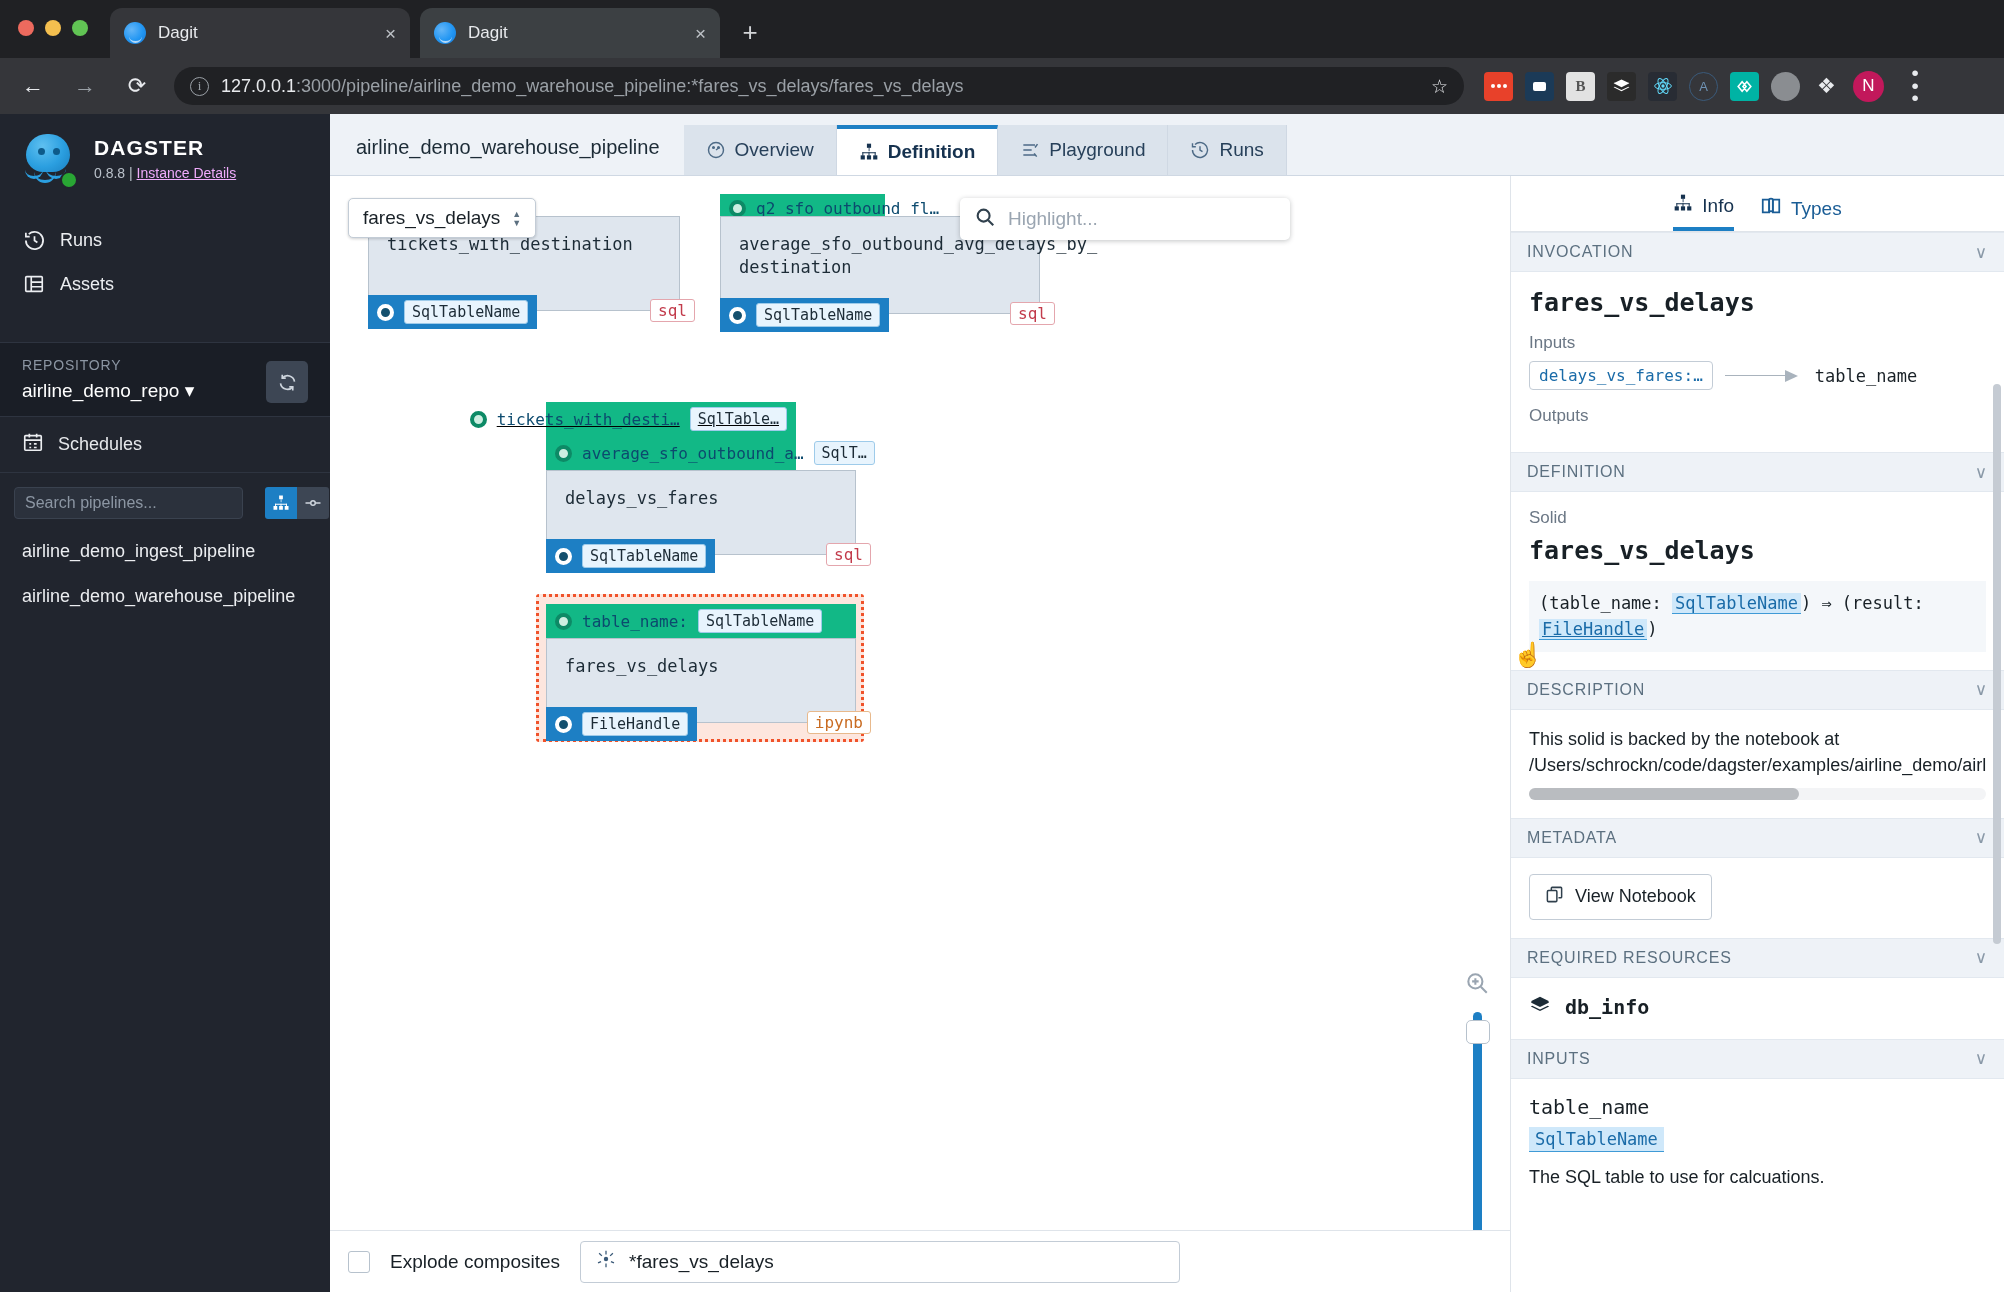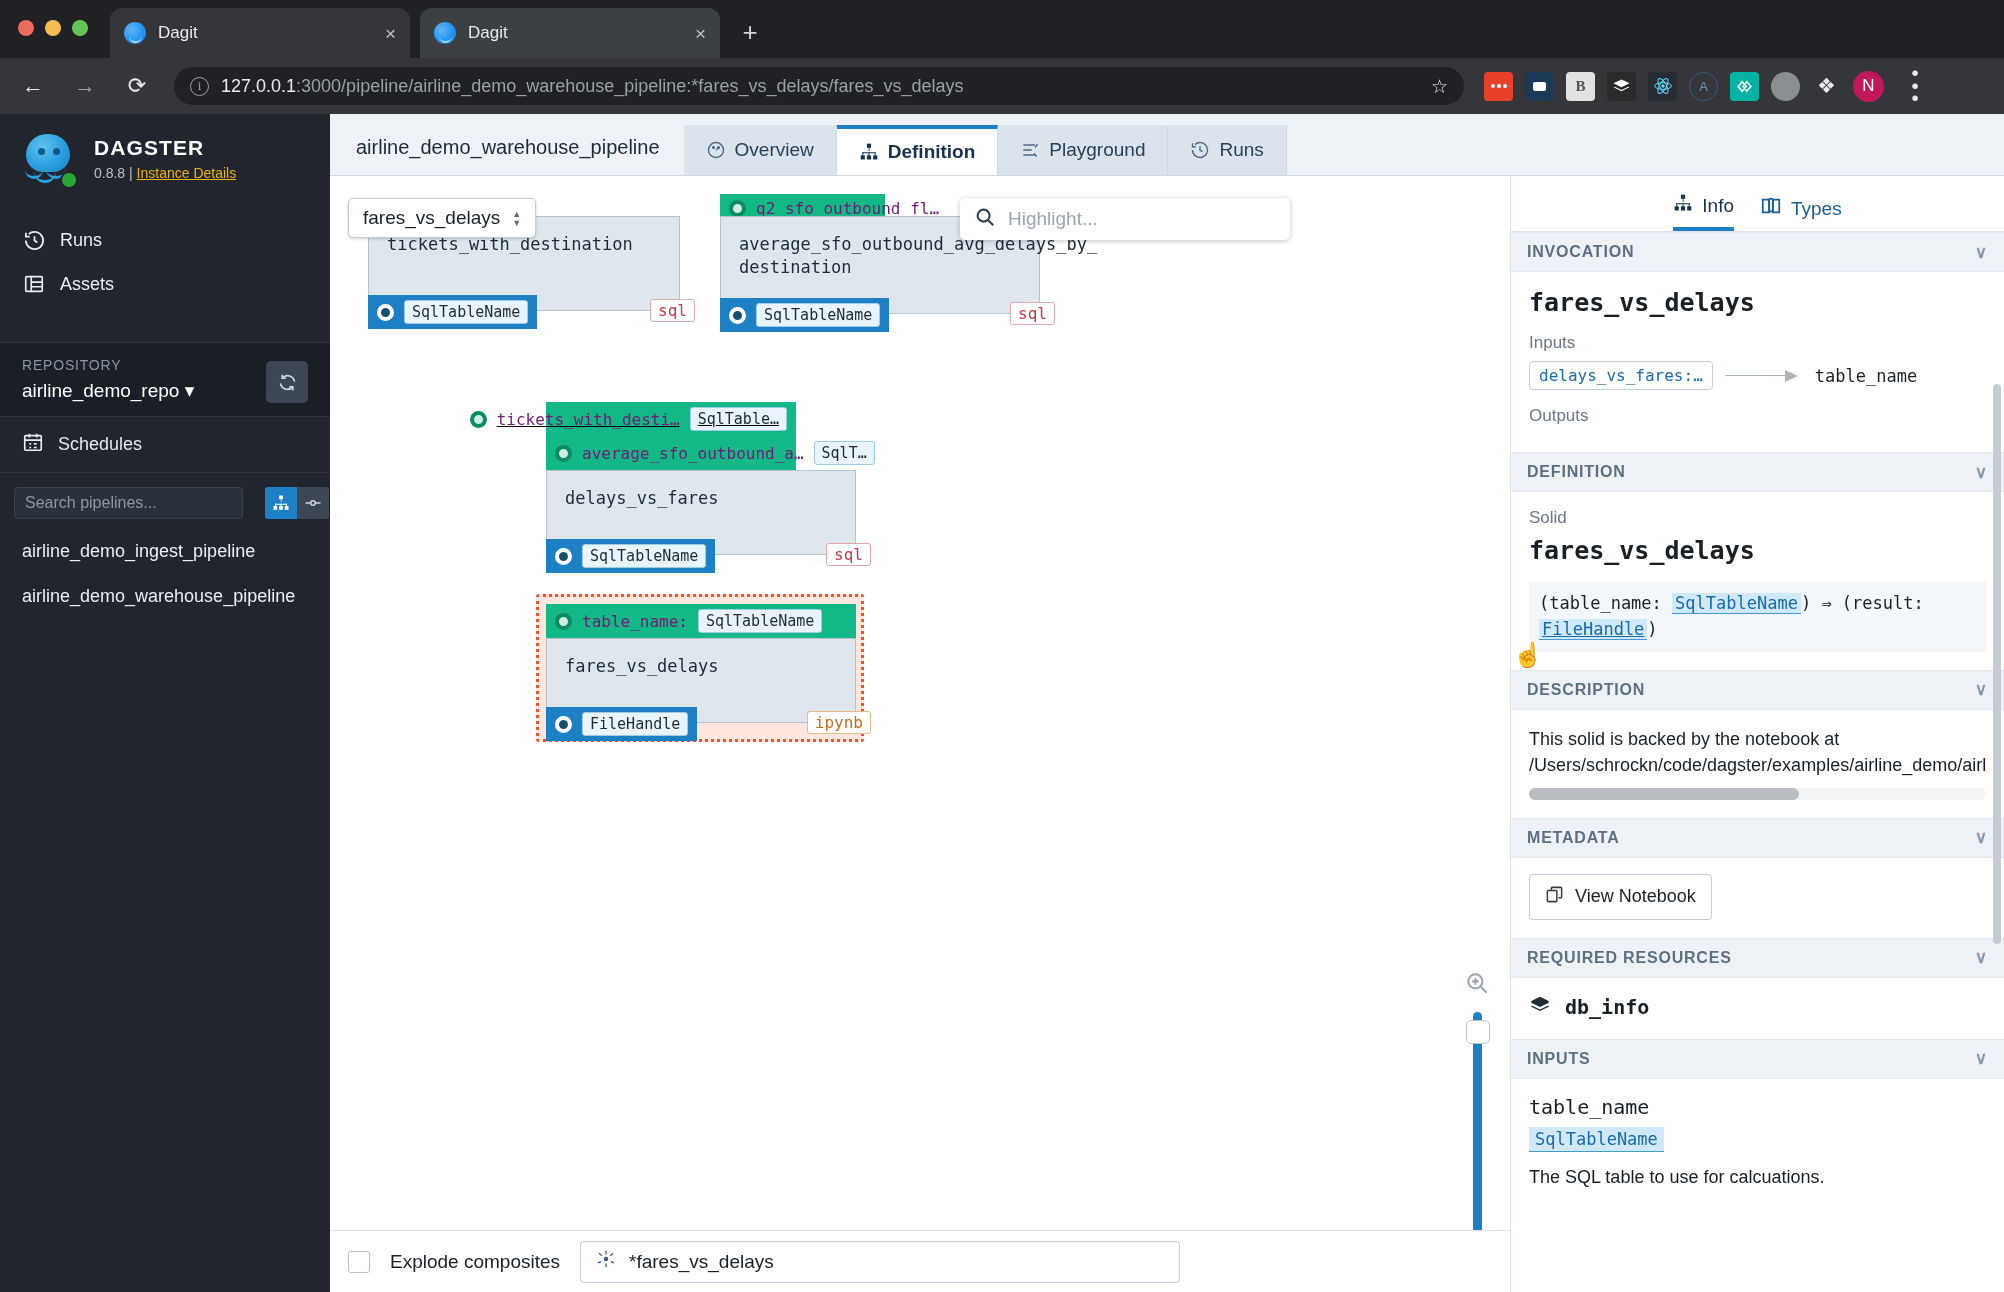--- a/index.html
+++ b/index.html
@@ -93,21 +93,21 @@
   .logo .t1{left:3px;top:33px;width:18px;height:14px;}
   .logo .t2{left:12px;top:37px;width:22px;height:14px;}
   .logo .t3{left:24px;top:34px;width:20px;height:13px;}
   .logo .status{
     position:absolute; right:2px; bottom:-1px; width:18px;height:18px;border-radius:50%;
     background:#29a634; border:2px solid #21252e;
   }
   .brand-text{ padding-top:4px;}
   .brand-title{ font-size:21px; font-weight:bold; letter-spacing:1.1px; color:#fff;}
   .brand-sub{ font-size:14px; color:#b9c0c9; margin-top:5px;}
-  .brand-sub a{ color:#eab308; text-decoration:underline; cursor:pointer;}
+  .brand-sub a{ color:#f0abfc; text-decoration:underline; cursor:pointer;}
 
   .nav-item{ display:flex; align-items:center; gap:14px; padding:10px 22px; font-size:18px;
     color:#eceef1; cursor:pointer;}
   .nav-item .ico{ width:24px; height:24px; display:flex; align-items:center; justify-content:center; flex:none;}
   .sidebar-sep{ height:1px; background:#2e3440; margin-top:36px;}
 
   .repo-block{ background:#1a1e26; padding:14px 18px 14px 22px; position:relative;}
   .repo-label{ font-size:14px; color:#8c96a3; letter-spacing:.8px;}
   .repo-name{ font-size:19px; color:#fff; margin-top:6px; cursor:pointer;}
   .repo-refresh{
@@ -175,21 +175,21 @@
   }
   .port .dot{ width:17px;height:17px;border-radius:50%;background:#fff;border:4px solid #14506e; flex:none;}
   .port.in{ background:#12b886; }
   .port.in .dot{ border-color:#0d8a66; background:#cdeee1;}
   .port.out{ background:#1d7fc4; }
   .port.out .dot{ border-color:#fff; background:#14506e;}
   .chip{
     background:#e8f4fd; border:1px solid #9ecbea; border-radius:3px; padding:2px 7px;
     font-size:15px; color:#1c2b36; font-family:"DejaVu Sans Mono","Liberation Mono",monospace;
   }
-  .port.in .label{ color:#701a75; }
+  .port.in .label{ color:#0c4a6e; }
   .tag{
     position:absolute; font-family:"DejaVu Sans Mono","Liberation Mono",monospace; font-size:16px;
     padding:1px 7px; border-radius:3px; background:#fff;
   }
   .tag-sql{ border:1px solid #e4a6ad; color:#c23b4b;}
   .tag-ipynb{ border:1px solid #e8b98c; color:#c96c22;}
   .sel-box{
     position:absolute; border:3px dotted #f0522a; background:rgba(246,106,62,.17); border-radius:3px;
   }
 
@@ -218,21 +218,21 @@
     position:absolute; right:0; top:62px; bottom:0; width:494px; background:#fff;
     border-left:1px solid #dfe4ea; overflow:hidden;
   }
   .rtabs{ height:56px; display:flex; align-items:flex-end; justify-content:center; gap:26px;
     border-bottom:1px solid #dfe4ea;}
   .rtab{ display:flex; align-items:center; gap:9px; font-size:19px; color:#1a5d96; padding-bottom:9px; cursor:pointer;}
   .rtab.active{ border-bottom:4px solid #1d7fc4; color:#16324f;}
   .sect-head{
     height:40px; background:#eef2f7; border-top:1px solid #e2e8ef; border-bottom:1px solid #e2e8ef;
     display:flex; align-items:center; justify-content:space-between; padding:0 16px;
-    font-size:16px; letter-spacing:.8px; color:#5c7080; cursor:pointer;font-weight:bold;
+    font-size:16px; letter-spacing:.8px; color:#5c7080; cursor:pointer;
   }
   .chev{ color:#8a99a8; font-size:17px;}
   .sect-body{ padding:16px 18px 18px 18px;}
   .title-mono{ font-size:25px; font-weight:bold; color:#182026;
     font-family:"DejaVu Sans Mono","Liberation Mono",monospace;}
   .sublabel{ font-size:17px; color:#6b7785; margin:16px 0 8px;}
   .io-row{ display:flex; align-items:center; gap:12px; margin-bottom:4px;}
   .io-pill{
     border:1px solid #c3ccd6; border-radius:4px; padding:4px 9px; color:#1a6ba8; font-size:16px;
     font-family:"DejaVu Sans Mono","Liberation Mono",monospace; max-width:210px; overflow:hidden;

